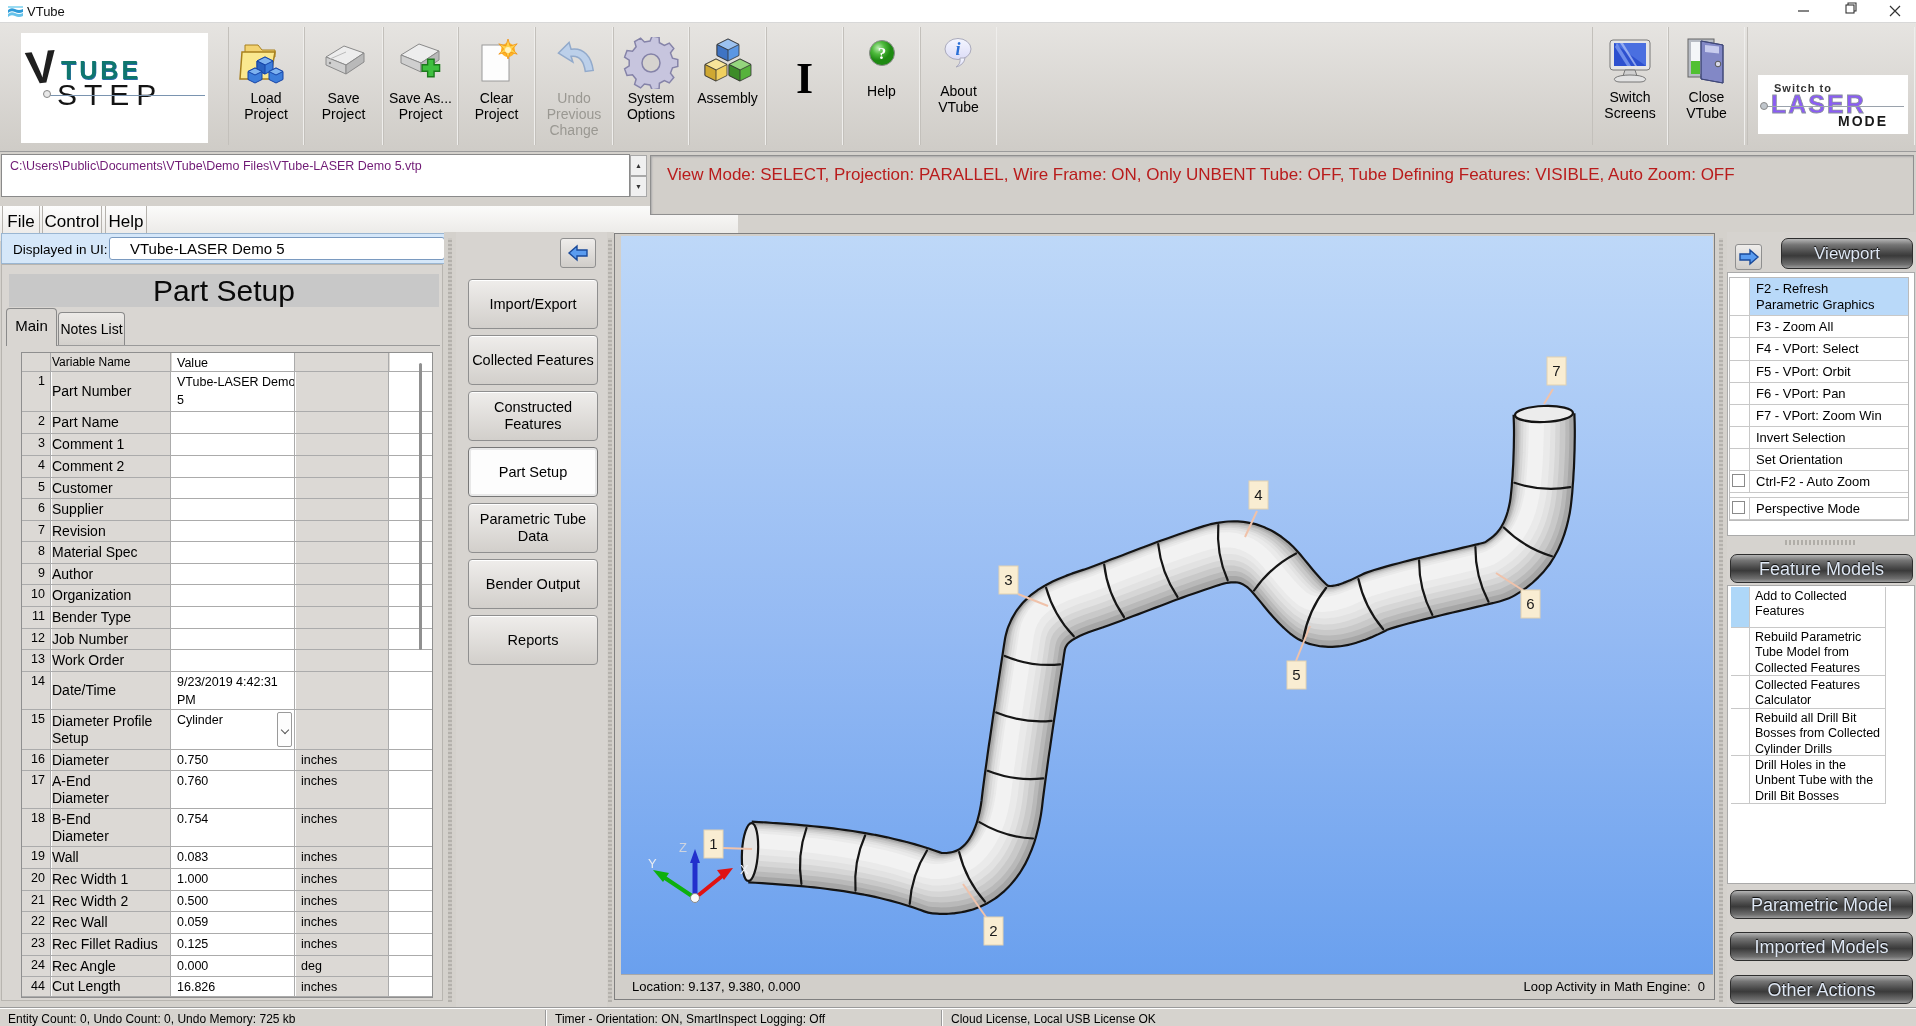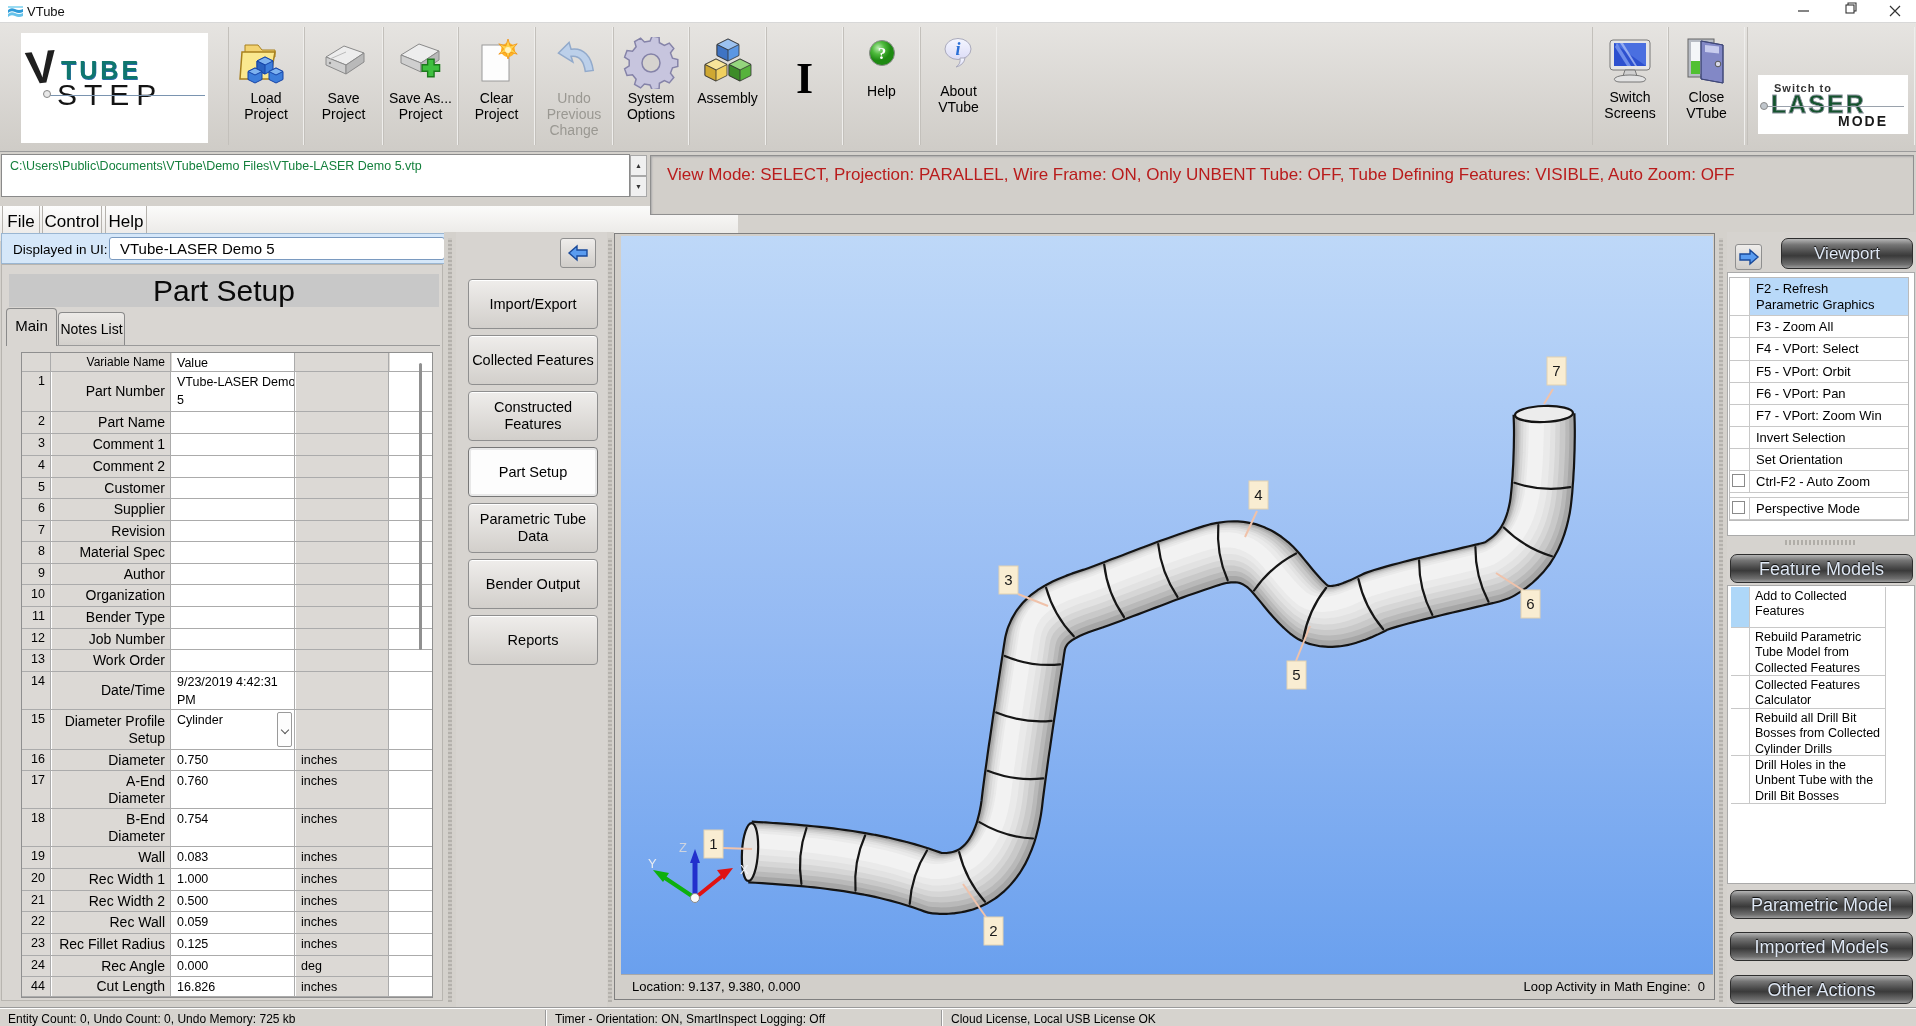--- a/index.html
+++ b/index.html
@@ -10,40 +10,40 @@
 #toolbar{position:absolute;left:0;top:23px;width:1916px;height:129px;background:linear-gradient(#e6e4e1,#cfccc7);border-bottom:1px solid #9b9b9b}
 #logo{position:absolute;left:21px;top:10px;width:187px;height:110px;background:#fff}
 .tcell{position:absolute;top:4px;height:118px;border-left:1px solid #c3c0bb;border-right:1px solid #efeeec}
 .tbi{position:absolute;left:0;right:0;top:10px;text-align:center}
 .tbl{position:absolute;left:0;right:0;top:63px;text-align:center;font-size:14px;line-height:16px;color:#000}
 .tbl.gr{color:#9a9892}
 .ibeam{position:absolute;left:0;right:0;top:26px;text-align:center;font-size:44px;font-weight:bold;font-family:"Liberation Serif",serif}
 .wbtn{position:absolute;top:0;width:34px;height:22px}
 
 #pathbox{position:absolute;left:1px;top:154px;width:629px;height:43px;background:#fff;border:1px solid #8a8a8a}
-#pathbox .p{position:absolute;left:8px;top:4px;font-size:12.5px;color:#15803d}
+#pathbox .p{position:absolute;left:8px;top:4px;font-size:12.5px;color:#701a75}
 .sa{position:absolute;left:630px;width:17px;height:21px;background:#f0f0f0;border:1px solid #a8a8a8;font-size:7px;text-align:center;line-height:19px;color:#333}
 #menubar{position:absolute;left:0;top:206px;width:738px;height:35px;background:linear-gradient(#fbfbfa,#e8e6e3)}
 .mitem{position:absolute;top:0;height:33px;border:1px solid #b5b2ad;border-top:none;background:linear-gradient(#fdfdfd,#ebe9e6);font-size:17px;text-align:center;line-height:31px}
 #vmode{position:absolute;left:650px;top:155px;width:1264px;height:60px;background:#d2cfca;border:1px solid #8f8f8f;box-shadow:inset 1px 1px 2px #aaa}
 #vmode .t{position:absolute;left:16px;top:9px;font-size:17px;color:#b91c1c}
 
 #dui{position:absolute;left:1px;top:233px;width:446px;height:31px;background:#d5e7f9;border:1px solid #9ab6d2}
 #dui .l{position:absolute;left:11px;top:8px;font-size:13.5px}
-#dui input{position:absolute;left:107px;top:3px;width:336px;height:23px;border:1px solid #7a9ac0;border-radius:3px;font-size:15px;padding-left:10px;font-family:inherit}
+#dui input{position:absolute;left:107px;top:3px;width:336px;height:23px;border:1px solid #7a9ac0;border-radius:3px;font-size:15px;padding-left:20px;font-family:inherit}
 #lpanel{position:absolute;left:1px;top:264px;width:442px;height:737px;background:#d9d6d2;border:1px solid #b8b5b0}
 #pshead{position:absolute;left:7px;top:9px;width:430px;height:33px;background:#c8c8c8;text-align:center;font-size:30px;line-height:33px;color:#0a0a0a}
 .tab{position:absolute;border:1px solid #8a8a8a;border-bottom:none;border-radius:4px 4px 0 0;font-size:15px;text-align:center}
 #tabline{position:absolute;left:4px;top:80px;width:434px;height:1px;background:#9a9a9a}
 #tbl{position:absolute;left:19px;top:87px;width:412px;height:646px;background:#fff;border:1px solid #8f8f8f;font-size:14px}
 .c2,.c3{font-size:12.5px}
 .tr{position:relative;border-bottom:1px solid #ababab;width:410px}
 .tr>div,.thead>div{position:absolute;top:0;bottom:0}
 .c0{left:0;width:29px;background:#dcd9d5;border-right:1px solid #ababab;text-align:right;padding:2px 5px 0 0;font-size:12.5px}
-.c1{left:30px;width:119px;background:#dcd9d5;border-right:1px solid #ababab;text-align:right;padding:0 5px 0 0;display:flex;flex-direction:column;justify-content:center;line-height:17px}
+.c1{left:30px;width:119px;background:#dcd9d5;border-right:1px solid #ababab;padding:0 5px 0 0;display:flex;flex-direction:column;justify-content:center;line-height:17px}
 .c1 br{line-height:17px}
 .c2{left:150px;width:123px;background:#fff;border-right:1px solid #ababab;padding:1px 0 0 5px;line-height:18px;white-space:nowrap;overflow:hidden}
 .c3{left:274px;width:93px;background:#dcd9d5;border-right:1px solid #ababab;padding:1px 0 0 5px;line-height:18px}
 .c4{left:368px;width:42px;background:#fff}
 .thead{height:19px;position:relative;border-bottom:1px solid #ababab;font-size:12px;background:#dcd9d5}
 .combo{position:absolute;right:2px;top:2px;bottom:2px;width:15px;background:#fdfdfd;border:1px solid #9a9a9a;border-radius:2px}
 .chev{position:absolute;left:3.5px;top:14px;width:6px;height:6px;border-right:1.5px solid #555;border-bottom:1.5px solid #555;transform:rotate(45deg)}
 #tscroll{position:absolute;left:419px;top:363px;width:3px;height:287px;background:#909090;border-radius:2px}
 .splitv{position:absolute;top:232px;height:776px;width:12px;background:#d4d1cc}
 .splitv .dots{position:absolute;left:4px;top:6px;bottom:6px;width:4px;background:repeating-linear-gradient(#ccc9c4 0 2px,#b4b1ac 2px 4px)}
@@ -234,21 +234,21 @@
           <path d="M16 4 L38 8 L38 46 L16 42 Z" fill="#8288c6" stroke="#404879"></path>
           <path d="M16 4 L38 8 L38 46 L16 42 Z" fill="none" stroke="#404879"></path>
           <rect x="20" y="9" width="14" height="7" fill="#c8ccee" transform="skewY(6) translate(0,-3)"></rect>
           <circle cx="33" cy="27" r="2.8" fill="#d8d8e8" stroke="#555"></circle>
         </svg></div>
       <div class="tbl" style="top:62px">Close<br>VTube</div>
     </div>
 <div class="tcell" style="left:1747px;width:168px"></div>
 <div class="abs" style="left:1758px;top:52px;width:150px;height:59px;background:#fff">
 <div class="abs" style="left:16px;top:7px;font-size:11px;font-weight:bold;color:#333;letter-spacing:1px">Switch to</div>
-<div class="abs" style="left:13px;top:15px;font-size:25px;font-weight:bold;color:#14532d;letter-spacing:2px;-webkit-text-stroke:0.8px #8a919c">LASER</div>
+<div class="abs" style="left:13px;top:15px;font-size:25px;font-weight:bold;color:#8b5cf6;letter-spacing:2px;-webkit-text-stroke:0.8px #8a919c">LASER</div>
 <div class="abs" style="left:4px;top:31px;width:142px;height:1px;background:#9aa2ac"></div>
 <div class="abs" style="left:2px;top:27px;width:8px;height:8px;border-radius:50%;background:#c0c6cc;border:1px solid #8a8a8a"></div>
 <div class="abs" style="left:80px;top:38px;font-size:14px;font-weight:bold;color:#1a1a1a;letter-spacing:2px">MODE</div>
 </div>
 </div>
 
 <div id="pathbox">
     <div class="p">C:\Users\Public\Documents\VTube\Demo Files\VTube-LASER Demo 5.vtp</div>
   </div>
 <div class="sa" style="top:155px">▲</div>

